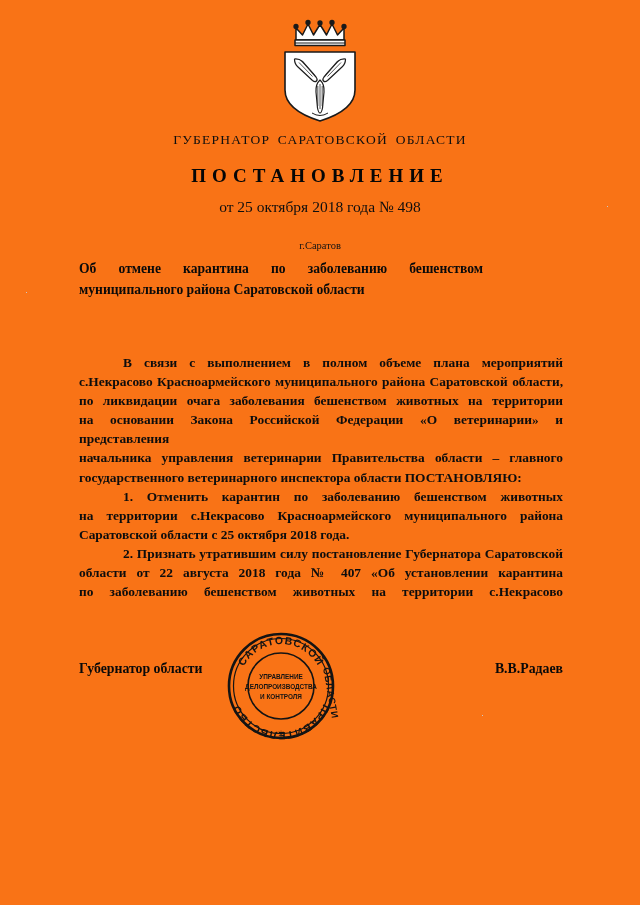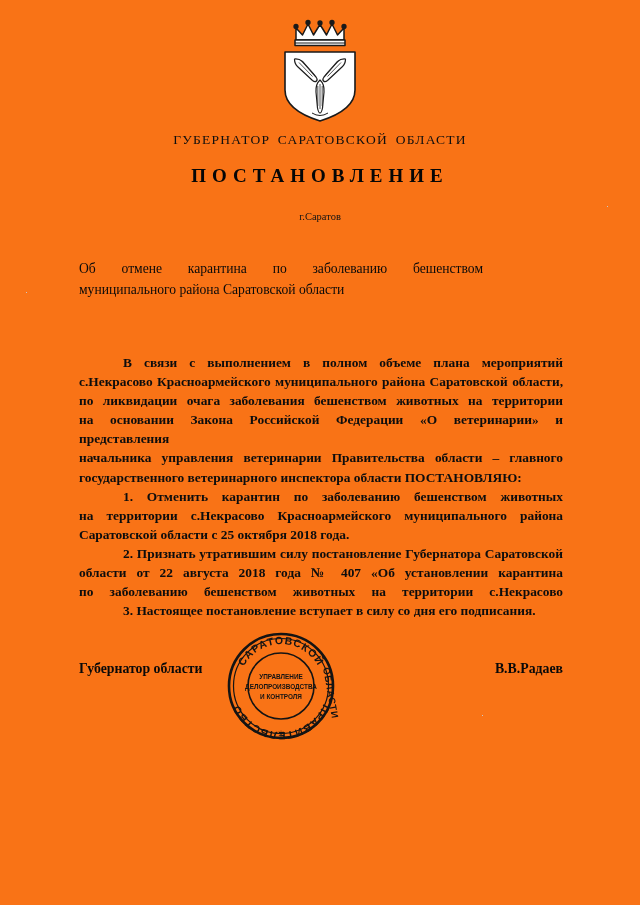--- a/index.html
+++ b/index.html
@@ -69,21 +69,21 @@
     color: #141414;
   }
 
   
   .subject {
     position: absolute;
     top: 258px;
     left: 79px;
     width: 404px;
     font-size: 13.6px;
-    font-weight: normal;
+    font-weight: bold;
     line-height: 21px;
     text-align: justify;
     color: #0a0a0a;
   }
   .subject .ln { display: block; }
   .subject .ln.j {
     text-align: justify;
     text-align-last: justify;
   }
 
@@ -190,20 +190,21 @@
       </g>
       <g fill="none" stroke="#1d1d1d" stroke-width="1">
         <path d="M44 99 Q52 104 60 99"></path>
       </g>
     </svg>
   </div>
 
   <div class="header">
     <div class="org-line">ГУБЕРНАТОР САРАТОВСКОЙ ОБЛАСТИ</div>
     <div class="doc-kind">ПОСТАНОВЛЕНИЕ</div>
+    <div class="doc-date">от 25 октября 2018 года № 498</div>
     <div class="doc-city">г.Саратов</div>
   </div>
 
   <div class="subject">
     <span class="ln j">Об отмене карантина по заболеванию бешенством</span>
     <span class="ln">муниципального района Саратовской области</span>
   </div>
 
   <div class="body">
 
@@ -221,23 +222,20 @@
       <span class="ln j">на территории с.Некрасово Красноармейского муниципального района</span>
       <span class="ln">Саратовской области с 25 октября 2018 года.</span>
     </p>
 
     <p class="para">
       <span class="ln j indent">2. Признать утратившим силу постановление Губернатора Саратовской</span>
       <span class="ln j">области от 22 августа 2018 года № 407 «Об установлении карантина</span>
       <span class="ln j">по заболеванию бешенством животных на территории с.Некрасово</span>
     </p>
 
-    <p class="para">
-      <span class="ln indent">3. Настоящее постановление вступает в силу со дня его подписания.</span>
-    </p>
 
   </div>
 
   <div class="sign-row">
     <span class="sign-title">Губернатор области</span>
     <span class="sign-name">В.В.Радаев</span>
   </div>
 
   <div class="stamp">
     <svg width="124" height="124" viewBox="0 0 124 124" aria-label="official seal">

